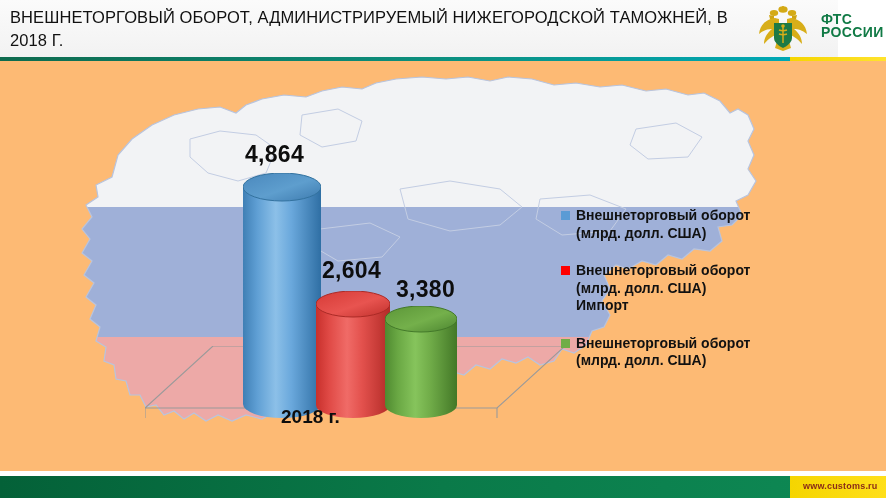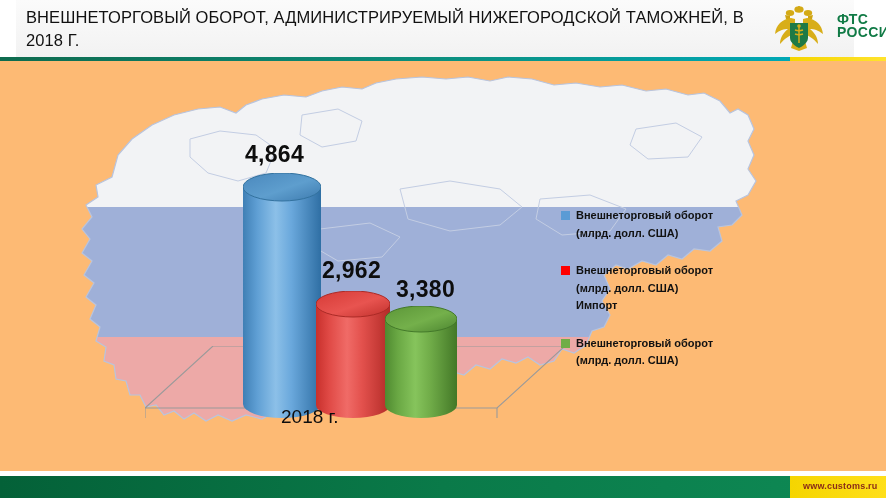--- a/index.html
+++ b/index.html
@@ -1,20 +1,20 @@
 <!DOCTYPE html>
 <html><head>
 <meta charset="utf-8">
 <style>
   html,body{margin:0;padding:0;background:#fff;}
   body{width:886px;height:498px;position:relative;overflow:hidden;
        font-family:"Liberation Sans","DejaVu Sans",sans-serif;}
 
   
-  #header{position:absolute;left:16px;top:0;width:838px;height:57px;
+  #header{position:absolute;left:0;top:0;width:838px;height:57px;
           background:linear-gradient(180deg,#fbfbfb 0%,#f2f2f2 100%);}
   #title{position:absolute;left:10px;top:6px;width:720px;
          font-size:16.5px;line-height:23px;color:#111;letter-spacing:.1px;
          font-weight:400;}
   #header-rule{position:absolute;left:0;top:57px;width:886px;height:4px;}
   #rule-teal{position:absolute;left:0;top:0;width:790px;height:4px;
              background:linear-gradient(90deg,#0e6b4e 0%,#0c8f7e 55%,#00a8b5 100%);}
   #rule-yellow{position:absolute;left:790px;top:0;width:96px;height:4px;
                background:linear-gradient(90deg,#f5d500 0%,#ffe32e 100%);}
 
@@ -39,27 +39,27 @@
 
   #bar-blue{left:243px;top:112px;width:78px;height:245px;}
   #bar-red{left:316px;top:230px;width:74px;height:127px;}
   #bar-green{left:385px;top:245px;width:72px;height:112px;}
 
   #lbl-blue{left:245px;top:80px;}
   #lbl-red{left:322px;top:196px;}
   #lbl-green{left:396px;top:215px;}
 
   #cat-label{position:absolute;left:281px;top:345px;font-size:19px;
-             font-weight:normal;color:#0d0d0d;}
+             font-weight:bold;color:#0d0d0d;}
 
   
   #legend{position:absolute;left:561px;top:146px;width:215px;}
   .legend-item{position:relative;margin-bottom:20px;}
   .legend-sw{position:absolute;left:0;top:4px;width:9px;height:9px;}
-  .legend-txt{margin-left:15px;font-size:11px;line-height:17.5px;
+  .legend-txt{margin-left:15px;font-size:14px;line-height:17.5px;
               color:#111;font-weight:bold;}
 
   
   #footer{position:absolute;left:0;top:476px;width:886px;height:34px;
           background:linear-gradient(90deg,#046138 0%,#0a7a49 50%,#0e8a55 100%);}
   #footer-badge{position:absolute;left:790px;top:0;width:96px;height:22px;
                 background:linear-gradient(90deg,#f5d500 0%,#ffdf1a 100%);}
   #footer-badge span{position:absolute;left:13px;top:5px;font-size:9px;
                      font-weight:bold;color:#8a2b18;letter-spacing:.2px;}
 </style>
@@ -234,21 +234,21 @@
           <stop offset="55%" stop-color="#74b04b"></stop>
           <stop offset="100%" stop-color="#4c8530"></stop>
         </linearGradient>
       </defs>
       <path d="M0,13 L0,99 A36,13 0 0 0 72,99 L72,13 Z" fill="url(#gGreenBody)"></path>
       <ellipse cx="36" cy="13" rx="36" ry="13" fill="url(#gGreenCap)" stroke="#43792a" stroke-width="1"></ellipse>
     </svg>
   </div>
 
   <div class="lbl" id="lbl-blue">4,864</div>
-  <div class="lbl" id="lbl-red">2,962</div>
+  <div class="lbl" id="lbl-red">2,604</div>
   <div class="lbl" id="lbl-green">3,380</div>
 
   <div id="cat-label">2018 г.</div>
 
   <div id="legend">
     <div class="legend-item">
       <span class="legend-sw" style="background:#5b9bd5"></span>
       <div class="legend-txt">
         <div>Внешнеторговый оборот</div>
         <div>(млрд. долл. США)</div>

